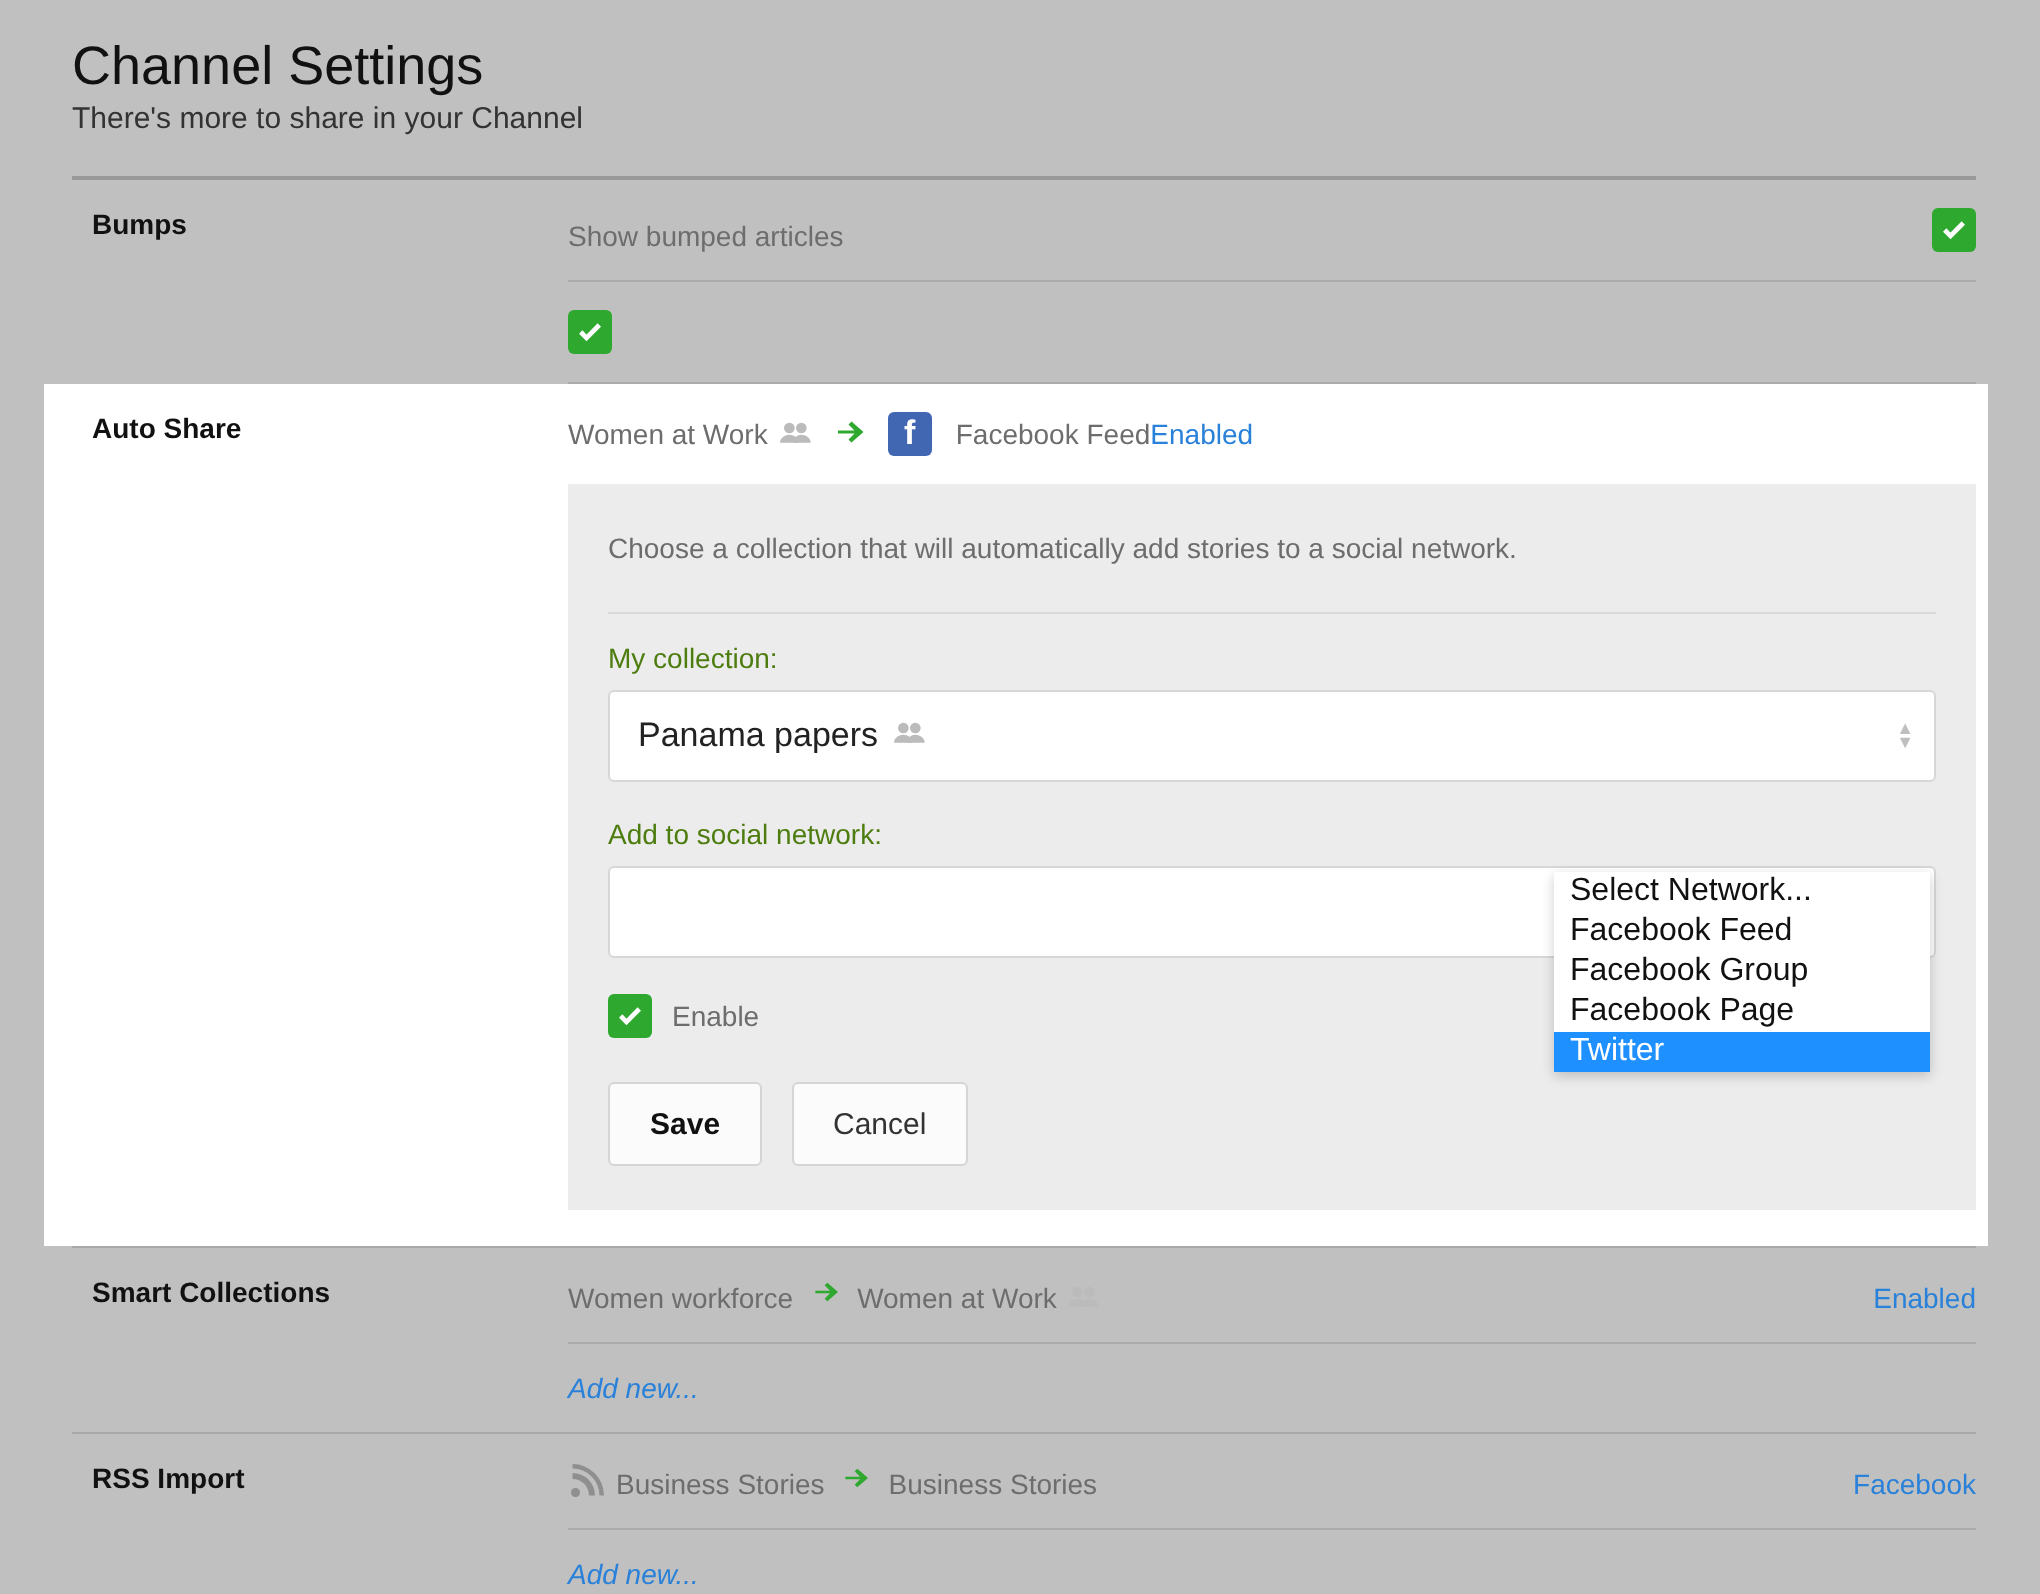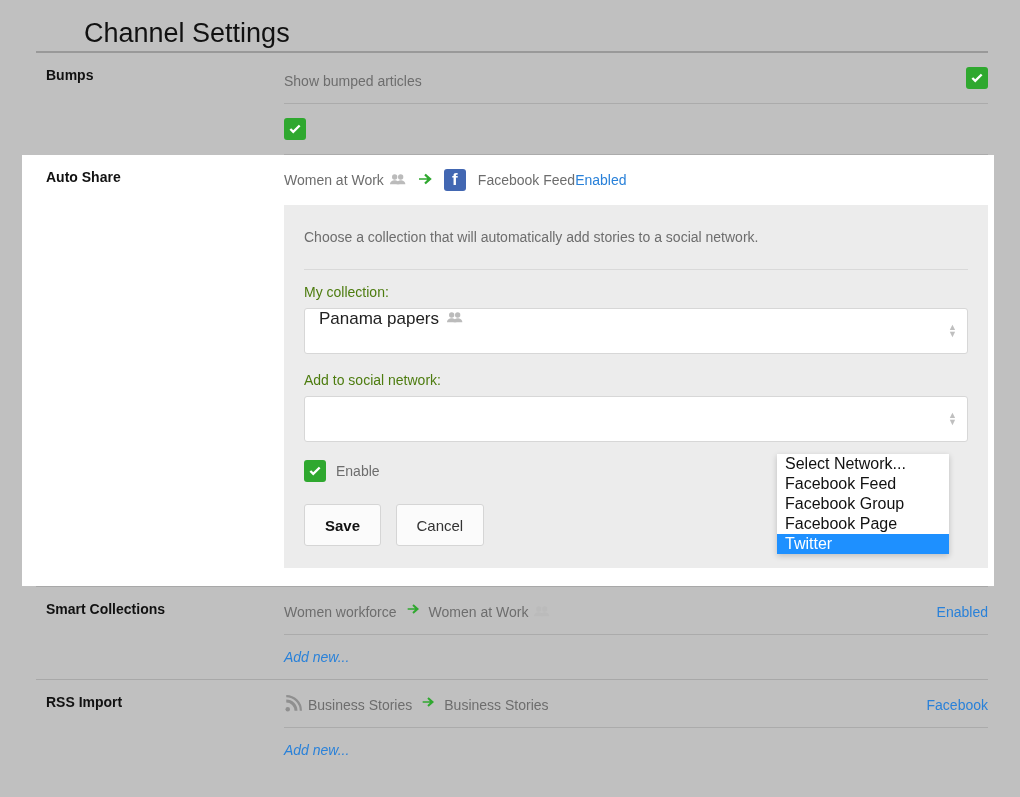--- a/index.html
+++ b/index.html
@@ -13,21 +13,20 @@
     position: relative;
   }
   .page {
     padding: 18px 32px 0 36px;
   }
   .page-title {
     font-size: 27px;
     font-weight: 300;
     color: #111;
     margin-bottom: 2px;
-    margin-left: 48px;
   }
   .page-sub {
     font-size: 15px;
     color: #333;
     margin-bottom: 20px;
   }
   .hr-dark {
     border: none;
     border-top: 2px solid #999;
     margin-bottom: 0;
@@ -104,20 +103,21 @@
     margin-bottom: 24px;
   }
   .inner-hr { border:none; border-top:1px solid #d9d9d9; margin-bottom:14px;}
   .field-label { font-size:14px; color:#4d7c0f; margin-bottom:8px; }
   .select-box {
     background:#fff;
     border:1px solid #d7d7d7;
     border-radius:3px;
     height:46px;
     display:flex;
+    align-items:center;
     padding:0 14px;
     position:relative;
     margin-bottom:18px;
   }
   .select-box .val { font-size:17px; color:#222; }
   .select-box .arrows {
     position:absolute; right:10px; top:50%; transform:translateY(-50%);
     display:flex; flex-direction:column; line-height:7px; color:#bfbfbf; font-size:9px;
   }
   .enable-row { display:flex; align-items:center; margin-top:4px; margin-bottom:22px; font-size:14px; color:#6d6d6d;}
@@ -126,41 +126,42 @@
     display:inline-flex; align-items:center; justify-content:center;
     height:42px; padding:0 20px; margin-right:10px;
     background:#fbfbfb; border:1px solid #d5d5d5; border-radius:3px;
     font-size:15px; color:#111; font-weight:700; cursor:pointer;
   }
   .btn.cancel { font-weight:400; color:#333; }
   
   .dropdown {
     position:absolute;
     left: 777px;
-    top: 454px;
-    width: 172px;
+    top: 436px;
+    width: 188px;
     background:#fff;
     box-shadow: 0 2px 6px rgba(0,0,0,0.2);
     font-size:16px;
     z-index: 50;
   }
   .dropdown .opt {
     padding: 1px 8px;
     color:#111;
     cursor: default;
   }
   .dropdown .opt.sel { background:#1e90ff; color:#fff; }
   .rss-ic { color:#8f8f8f; margin-right:6px; display:inline-flex;}
   .full-hr { border:none; border-top:1px solid #a8a8a8; }
 </style>
 </head>
 <body>
 
 <div class="page">
   <h1 class="page-title">Channel Settings</h1>
+  <div class="page-sub">There's more to share in your Channel</div>
   <hr class="hr-dark">
 
   <div class="section">
     <div class="section-label">Bumps</div>
     <div class="section-body">
       <div class="row">
         <span class="grow">Show bumped articles</span>
         <span class="check-green">
           <svg width="14" height="14" viewBox="0 0 24 24">
               <path fill="none" stroke="#fff" stroke-width="4" d="M4 12l5 5L20 6"></path>

